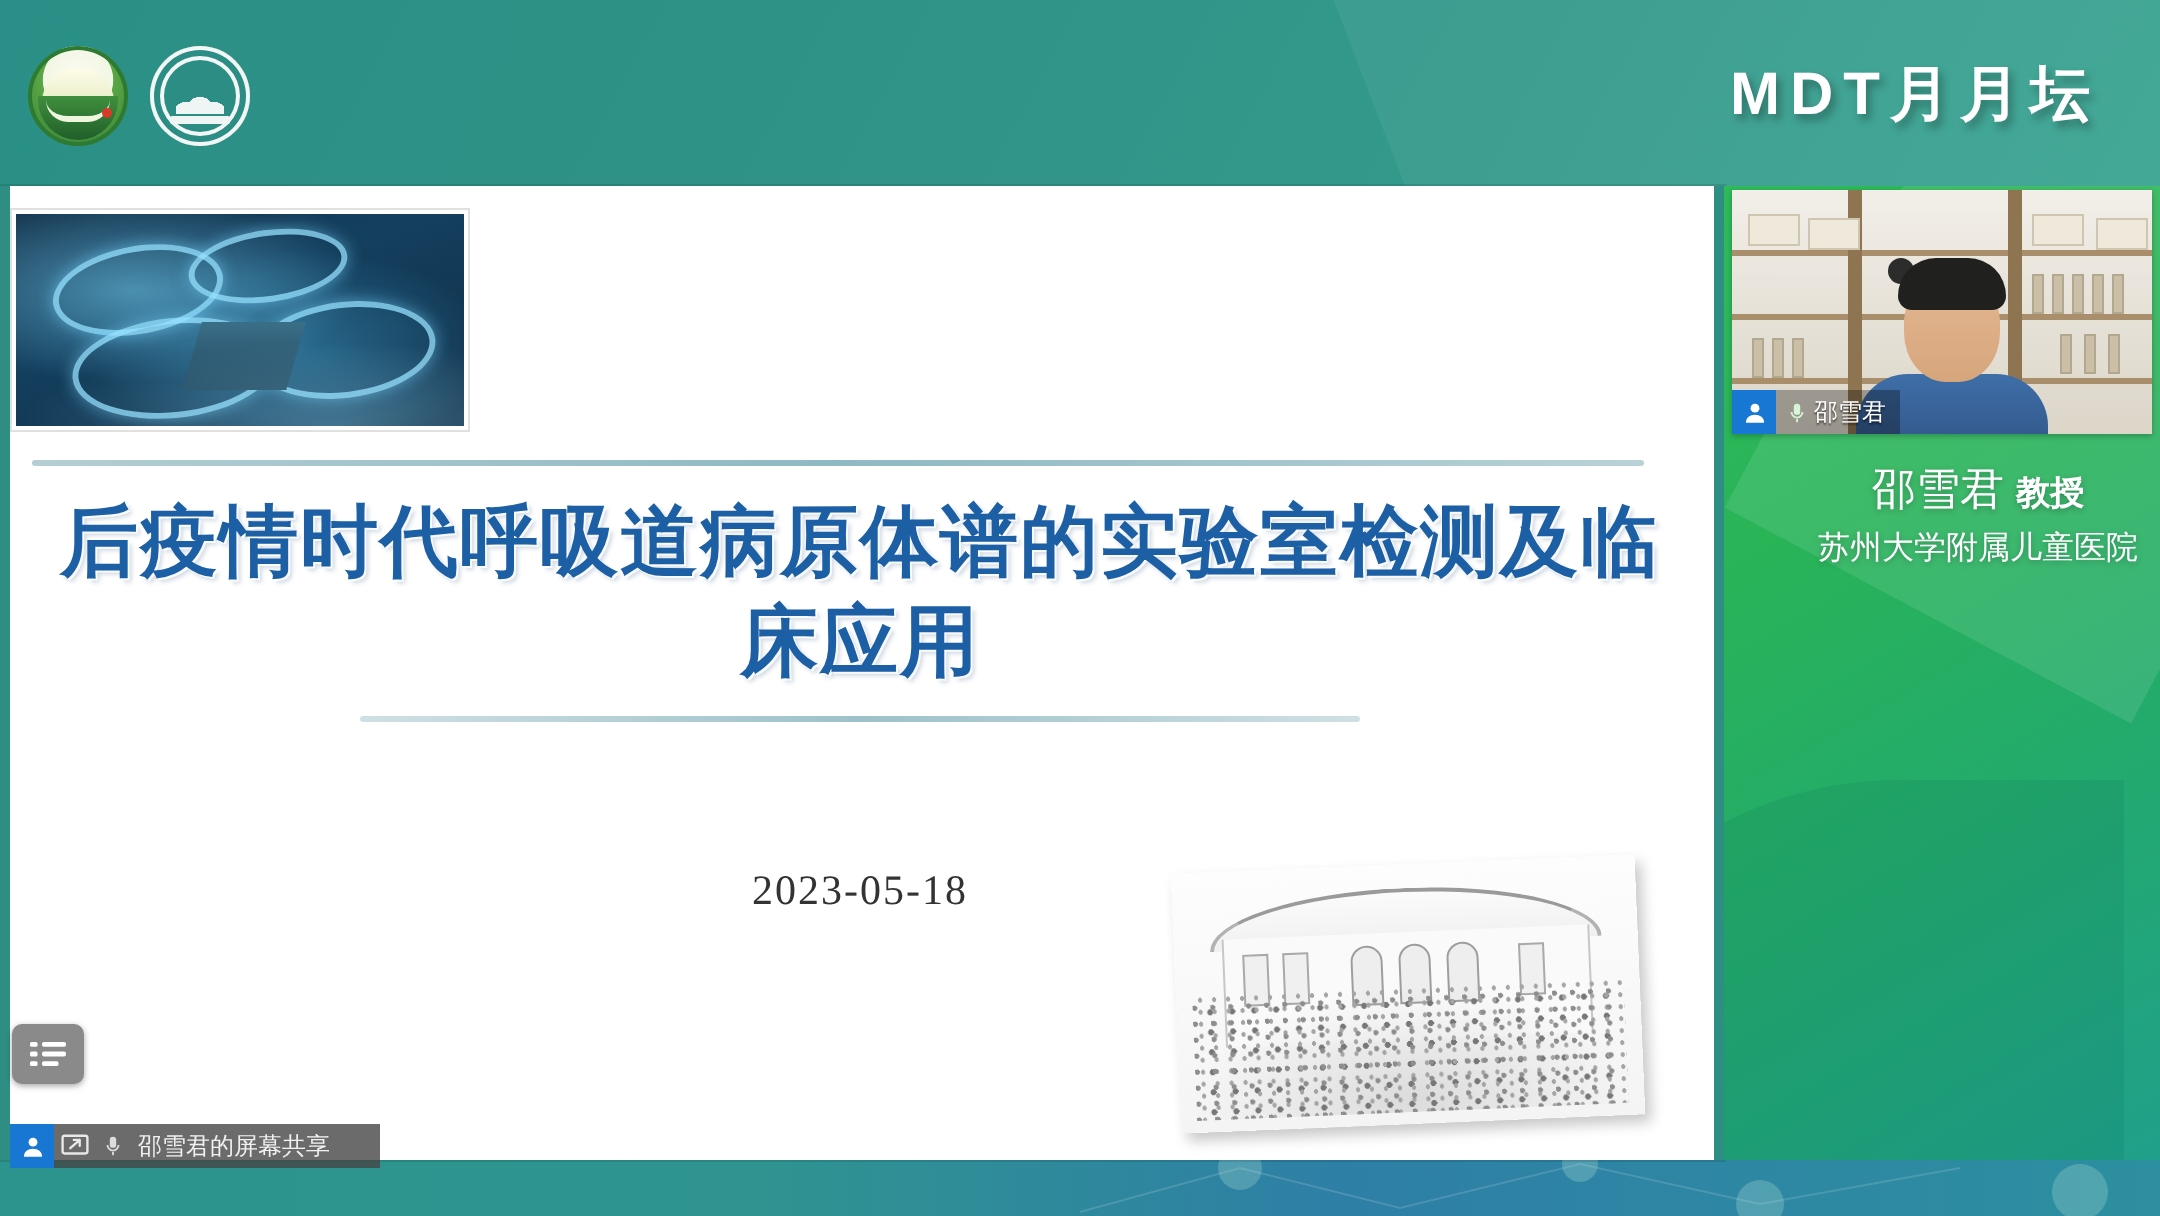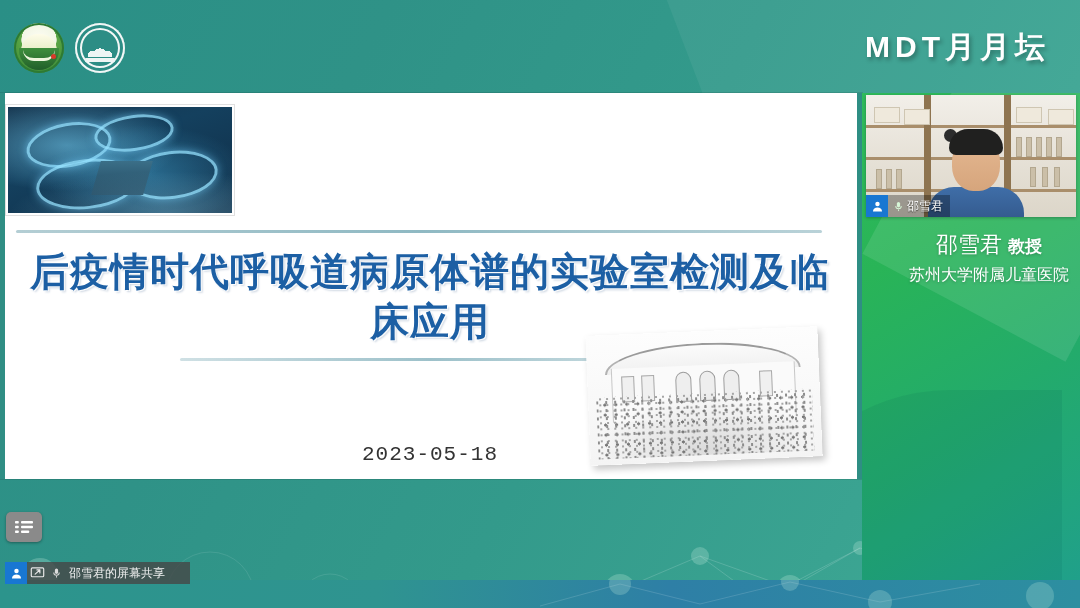--- a/index.html
+++ b/index.html
@@ -82,21 +82,21 @@
   .brand {
     position: absolute; right: 30px; top: 27px;
     font-size: 30px; font-weight: bold; color: #ffffff;
     letter-spacing: 5px;
     text-shadow: 2px 3px 4px rgba(0,0,0,0.30);
     white-space: nowrap;
   }
   
   .slide {
     position: absolute; left: 0; top: 93px;
-    width: 862px; height: 386px;
+    width: 862px; height: 487px;
     background: #ffffff;
     z-index: 3;
     overflow: hidden;
     box-shadow: 0 0 0 1px rgba(0,0,0,0.10);
   }
   .slide-rail {
     position: absolute; left: 0; top: 0; width: 5px; height: 487px;
     background: #2f8e84;
   }
   .slide-rail-r {
@@ -151,23 +151,23 @@
     background: linear-gradient(90deg, #cfe0e4, #9dc1ca 50%, #cfe0e4);
     border-radius: 2px;
   }
   .slide-author {
     position: absolute; left: 60px; top: 296px; width: 740px;
     text-align: center;
     font-family: "DejaVu Serif", "Liberation Serif", serif;
     font-size: 22px; color: #2c2c2c; letter-spacing: 3px;
   }
   .slide-date {
-    position: absolute; left: 60px; top: 350px; width: 740px;
+    position: absolute; left: 60px; top: 340px; width: 740px;
     text-align: center;
-    font-family: Liberation Mono, monospace;
+    font-family: Liberation Serif, serif;
     font-size: 21px; color: #333333; letter-spacing: 1px;
   }
   .sketch {
     position: absolute; right: 42px; bottom: 18px;
     width: 232px; height: 130px;
     background: linear-gradient(#fdfdfd, #f4f4f4);
     transform: rotate(-2.4deg);
     box-shadow: 3px 4px 7px rgba(0,0,0,0.22);
     overflow: hidden;
   }

